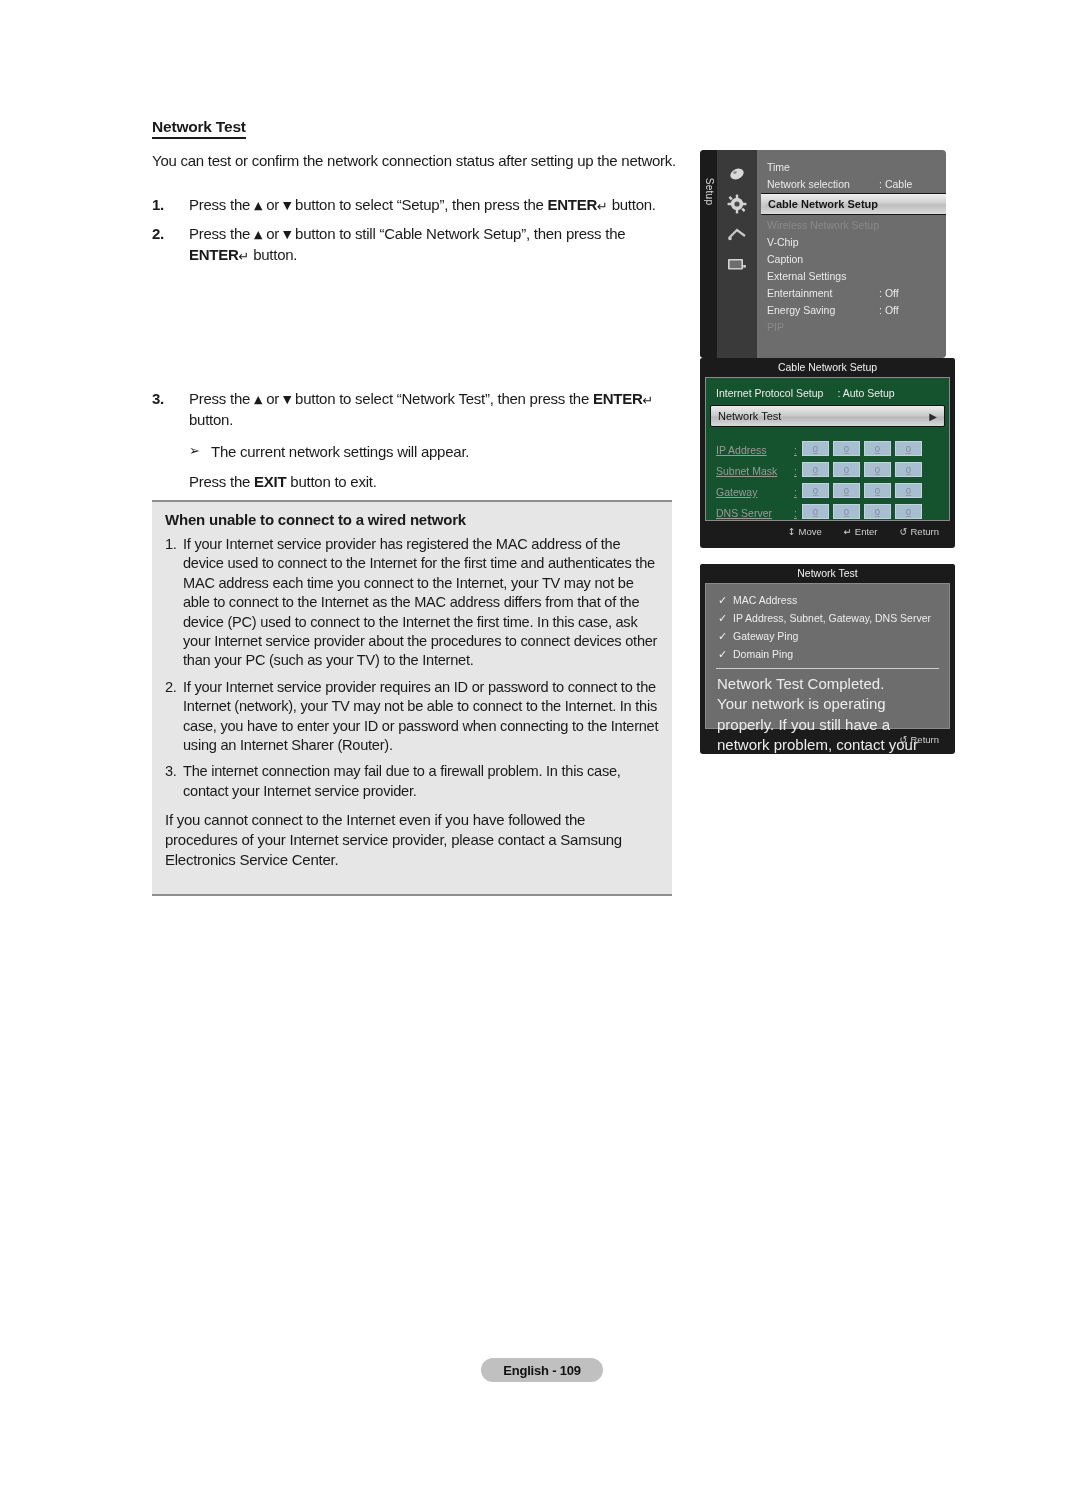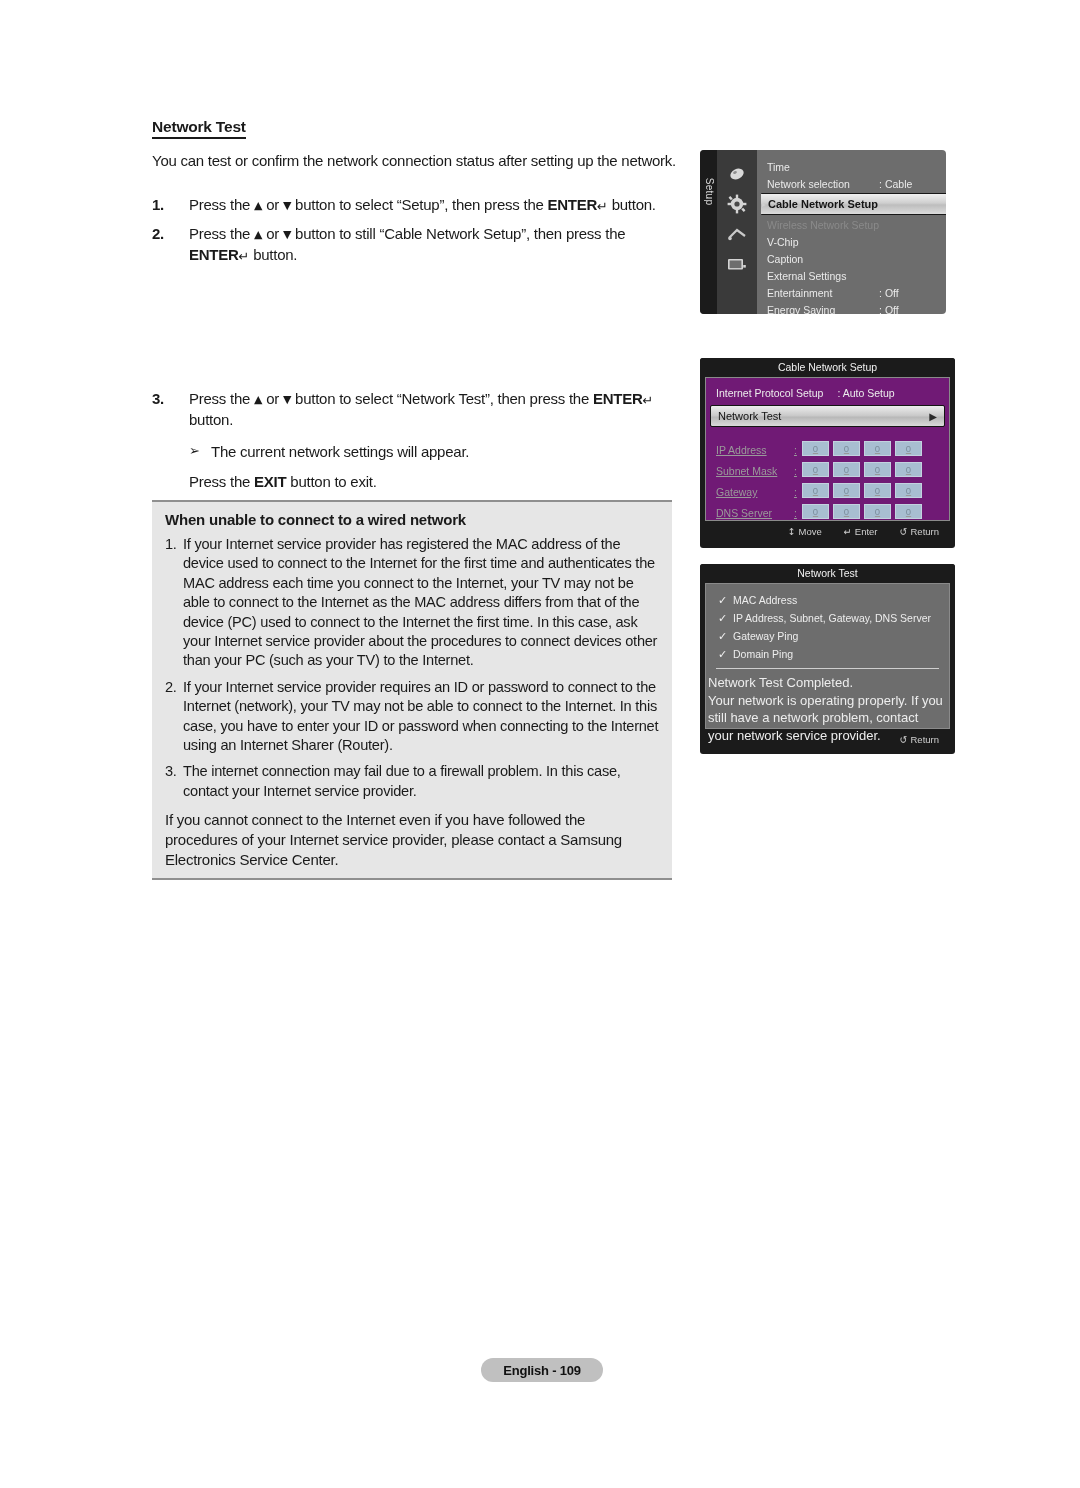--- a/index.html
+++ b/index.html
@@ -100,21 +100,21 @@
 
   
   .callout {
     position: absolute;
     left: 152px;
     top: 500px;
     width: 520px;
     background: #e6e6e6;
     border-top: 2px solid #8f8f8f;
     border-bottom: 2px solid #8f8f8f;
-    padding: 9px 13px 8px 13px;
+    padding: 9px 13px 24px 13px;
     box-sizing: border-box;
   }
   .callout-title {
     font-size: 15px;
     font-weight: bold;
     letter-spacing: -0.2px;
     margin-bottom: 7px;
   }
   .callout-item {
     display: flex;
@@ -140,21 +140,21 @@
     position: absolute;
     font-family: "Liberation Sans", sans-serif;
     color: #e9e9e9;
   }
 
   
   #panel-setup {
     left: 700px;
     top: 150px;
     width: 246px;
-    height: 164px;
+    height: 208px;
     border-radius: 4px;
     background: #6d6d6d;
     overflow: hidden;
     display: flex;
   }
   .osd-railwrap {
     display: flex;
     flex: 0 0 auto;
   }
   .osd-rail {
@@ -243,21 +243,21 @@
   .osd-title {
     height: 19px;
     line-height: 19px;
     text-align: center;
     font-size: 10.5px;
     color: #f0f0f0;
     background: #1b1b1b;
   }
   .osd-body {
     margin: 0 5px;
-    background: #701a75;
+    background: #14532d;
     height: 144px;
     border: 1px solid #8a8a8a;
     box-sizing: border-box;
     padding: 6px 0 0 0;
     position: relative;
   }
   .cn-row {
     display: flex;
     align-items: center;
     font-size: 10.5px;
@@ -355,22 +355,22 @@
     font-family: "DejaVu Sans", sans-serif;
     font-size: 11px;
     color: #f2f2f2;
   }
   .nt-divider {
     height: 1px;
     background: #cfcfcf;
     margin: 5px 10px 5px 10px;
   }
   .nt-msg {
-    padding: 0 2px;
-    font-size: 13px;
+    padding: 0 11px;
+    font-size: 15px;
     line-height: 1.35;
     color: #ededed;
   }
 
   
   .page-footer {
     position: absolute;
     left: 481px;
     top: 1358px;
     width: 122px;

